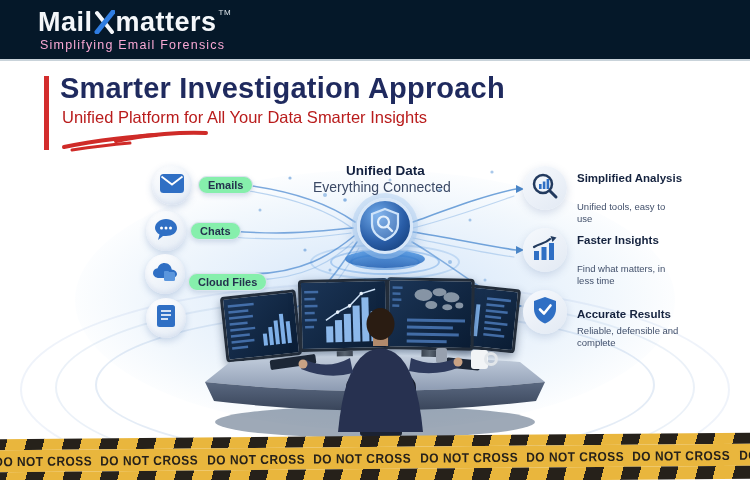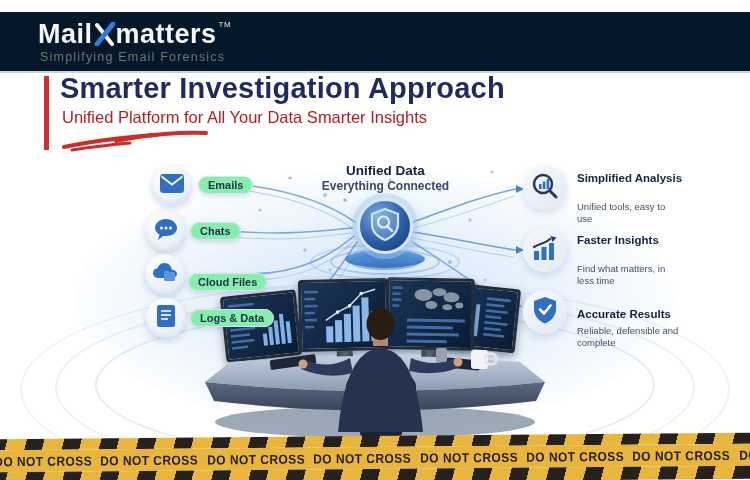--- a/index.html
+++ b/index.html
@@ -4,27 +4,27 @@
 <style>
   * { margin:0; padding:0; box-sizing:border-box; }
   html,body { background:#e8e8e8; }
   #page {
     position:relative; width:750px; height:480px; overflow:hidden;
     background:#ffffff; font-family:"Liberation Sans", sans-serif;
   }
   
   .header {
     position:absolute; left:0; top:0; width:750px; height:61px;
-    background:#051829; border-bottom:2px solid #c9d3da;margin-top:12px;
+    background:#051829; border-bottom:2px solid #c9d3da;
   }
   .logo-row { position:absolute; left:38px; top:7px; display:flex; align-items:flex-start; }
   .logo-text { font-size:27px; font-weight:bold; color:#f4f7fa; letter-spacing:.5px; line-height:30px; }
   .logo-x { display:inline-block; width:21px; height:24px; margin:3px 1px 0 1px; }
   .logo-tm { font-size:8px; color:#dfe6ec; margin:1px 0 0 2px; letter-spacing:.5px; }
-  .tagline { position:absolute; left:40px; top:38px; font-size:12.5px; color:#737373; letter-spacing:1.2px; }
+  .tagline { position:absolute; left:40px; top:38px; font-size:12.5px; color:#f9a8d4; letter-spacing:1.2px; }
   
   .red-bar { position:absolute; left:44px; top:76px; width:5px; height:74px; background:#d32d2d; }
   .hero-title {
     position:absolute; left:60px; top:72px; width:560px;
     font-size:29px; font-weight:800; color:#1f2a5e; letter-spacing:.2px;
   }
   .hero-sub {
     position:absolute; left:62px; top:108px; width:560px;
     font-size:16.5px; color:#b91c1c;
   }
@@ -39,22 +39,22 @@
     display:flex; align-items:center; justify-content:center; z-index:8;
   }
   .src-pill {
     position:absolute; z-index:8; background:#86efac; border:1px solid #dbe3ee;
     border-radius:10px; padding:2px 9px; font-size:11px; font-weight:bold; color:#24324e;
     box-shadow:0 2px 5px rgba(80,110,160,.22); white-space:nowrap;
   }
   
   .hub-title { position:absolute; left:313px; top:163px; width:145px; text-align:center;
     font-size:13.5px; font-weight:800; color:#12203f; z-index:8; }
-  .hub-sub { position:absolute; left:313px; top:179px; width:145px; text-align:center;
-    font-size:12px; color:#3c4a66; z-index:8;font-weight:bold; }
+  .hub-sub { position:absolute; left:313px; top:179px; width:145px; text-align:left;
+    font-size:14px; color:#3c4a66; z-index:8; }
   .hub-circle {
     position:absolute; left:357px; top:198px; width:56px; height:56px; border-radius:50%;
     background:radial-gradient(circle at 35% 28%, #6fa9e9, #2a5ea8 55%, #123a74 95%);
     border:3px solid #d8e7f8;
     box-shadow:0 0 0 5px rgba(170,205,240,.45), 0 8px 18px rgba(40,100,180,.4);
     display:flex; align-items:center; justify-content:center; z-index:7;
   }
   .ripple { position:absolute; border-radius:50%; z-index:6; }
   .ripple-fill {
     position:absolute; left:345px; top:250px; width:80px; height:18px; border-radius:50%;
@@ -370,21 +370,20 @@
   <div class="src-circle" style="left:146px;top:298px;">
     <span>
       <svg width="18" height="22" viewBox="0 0 18 22">
         <rect x="0" y="0" width="18" height="22" rx="2.5" fill="#2f6fc4"></rect>
         <line x1="4" y1="6" x2="14" y2="6" stroke="#fff" stroke-width="1.6"></line>
         <line x1="4" y1="10" x2="14" y2="10" stroke="#fff" stroke-width="1.6"></line>
         <line x1="4" y1="14" x2="11" y2="14" stroke="#fff" stroke-width="1.6"></line>
       </svg>
     </span>
   </div>
-  <div class="src-pill" style="left:190px;top:309px;">Logs &amp; Data</div>
 
   <div class="ben-circle" style="left:523px;top:166px;">
     <span>
       <svg width="28" height="28" viewBox="0 0 28 28">
         <circle cx="12" cy="12" r="9" fill="#f0f5fb" stroke="#1f3least" stroke-width="0"></circle>
         <circle cx="12" cy="12" r="9" fill="#f0f5fb" stroke="#223a5e" stroke-width="2.5"></circle>
         <rect x="8" y="12" width="2.6" height="5" fill="#2f6fc4"></rect>
         <rect x="11.8" y="9.5" width="2.6" height="7.5" fill="#2f6fc4"></rect>
         <rect x="15.6" y="7" width="2.6" height="10" fill="#2f6fc4"></rect>
         <line x1="19" y1="19" x2="25" y2="25" stroke="#223a5e" stroke-width="3" stroke-linecap="round"></line>

